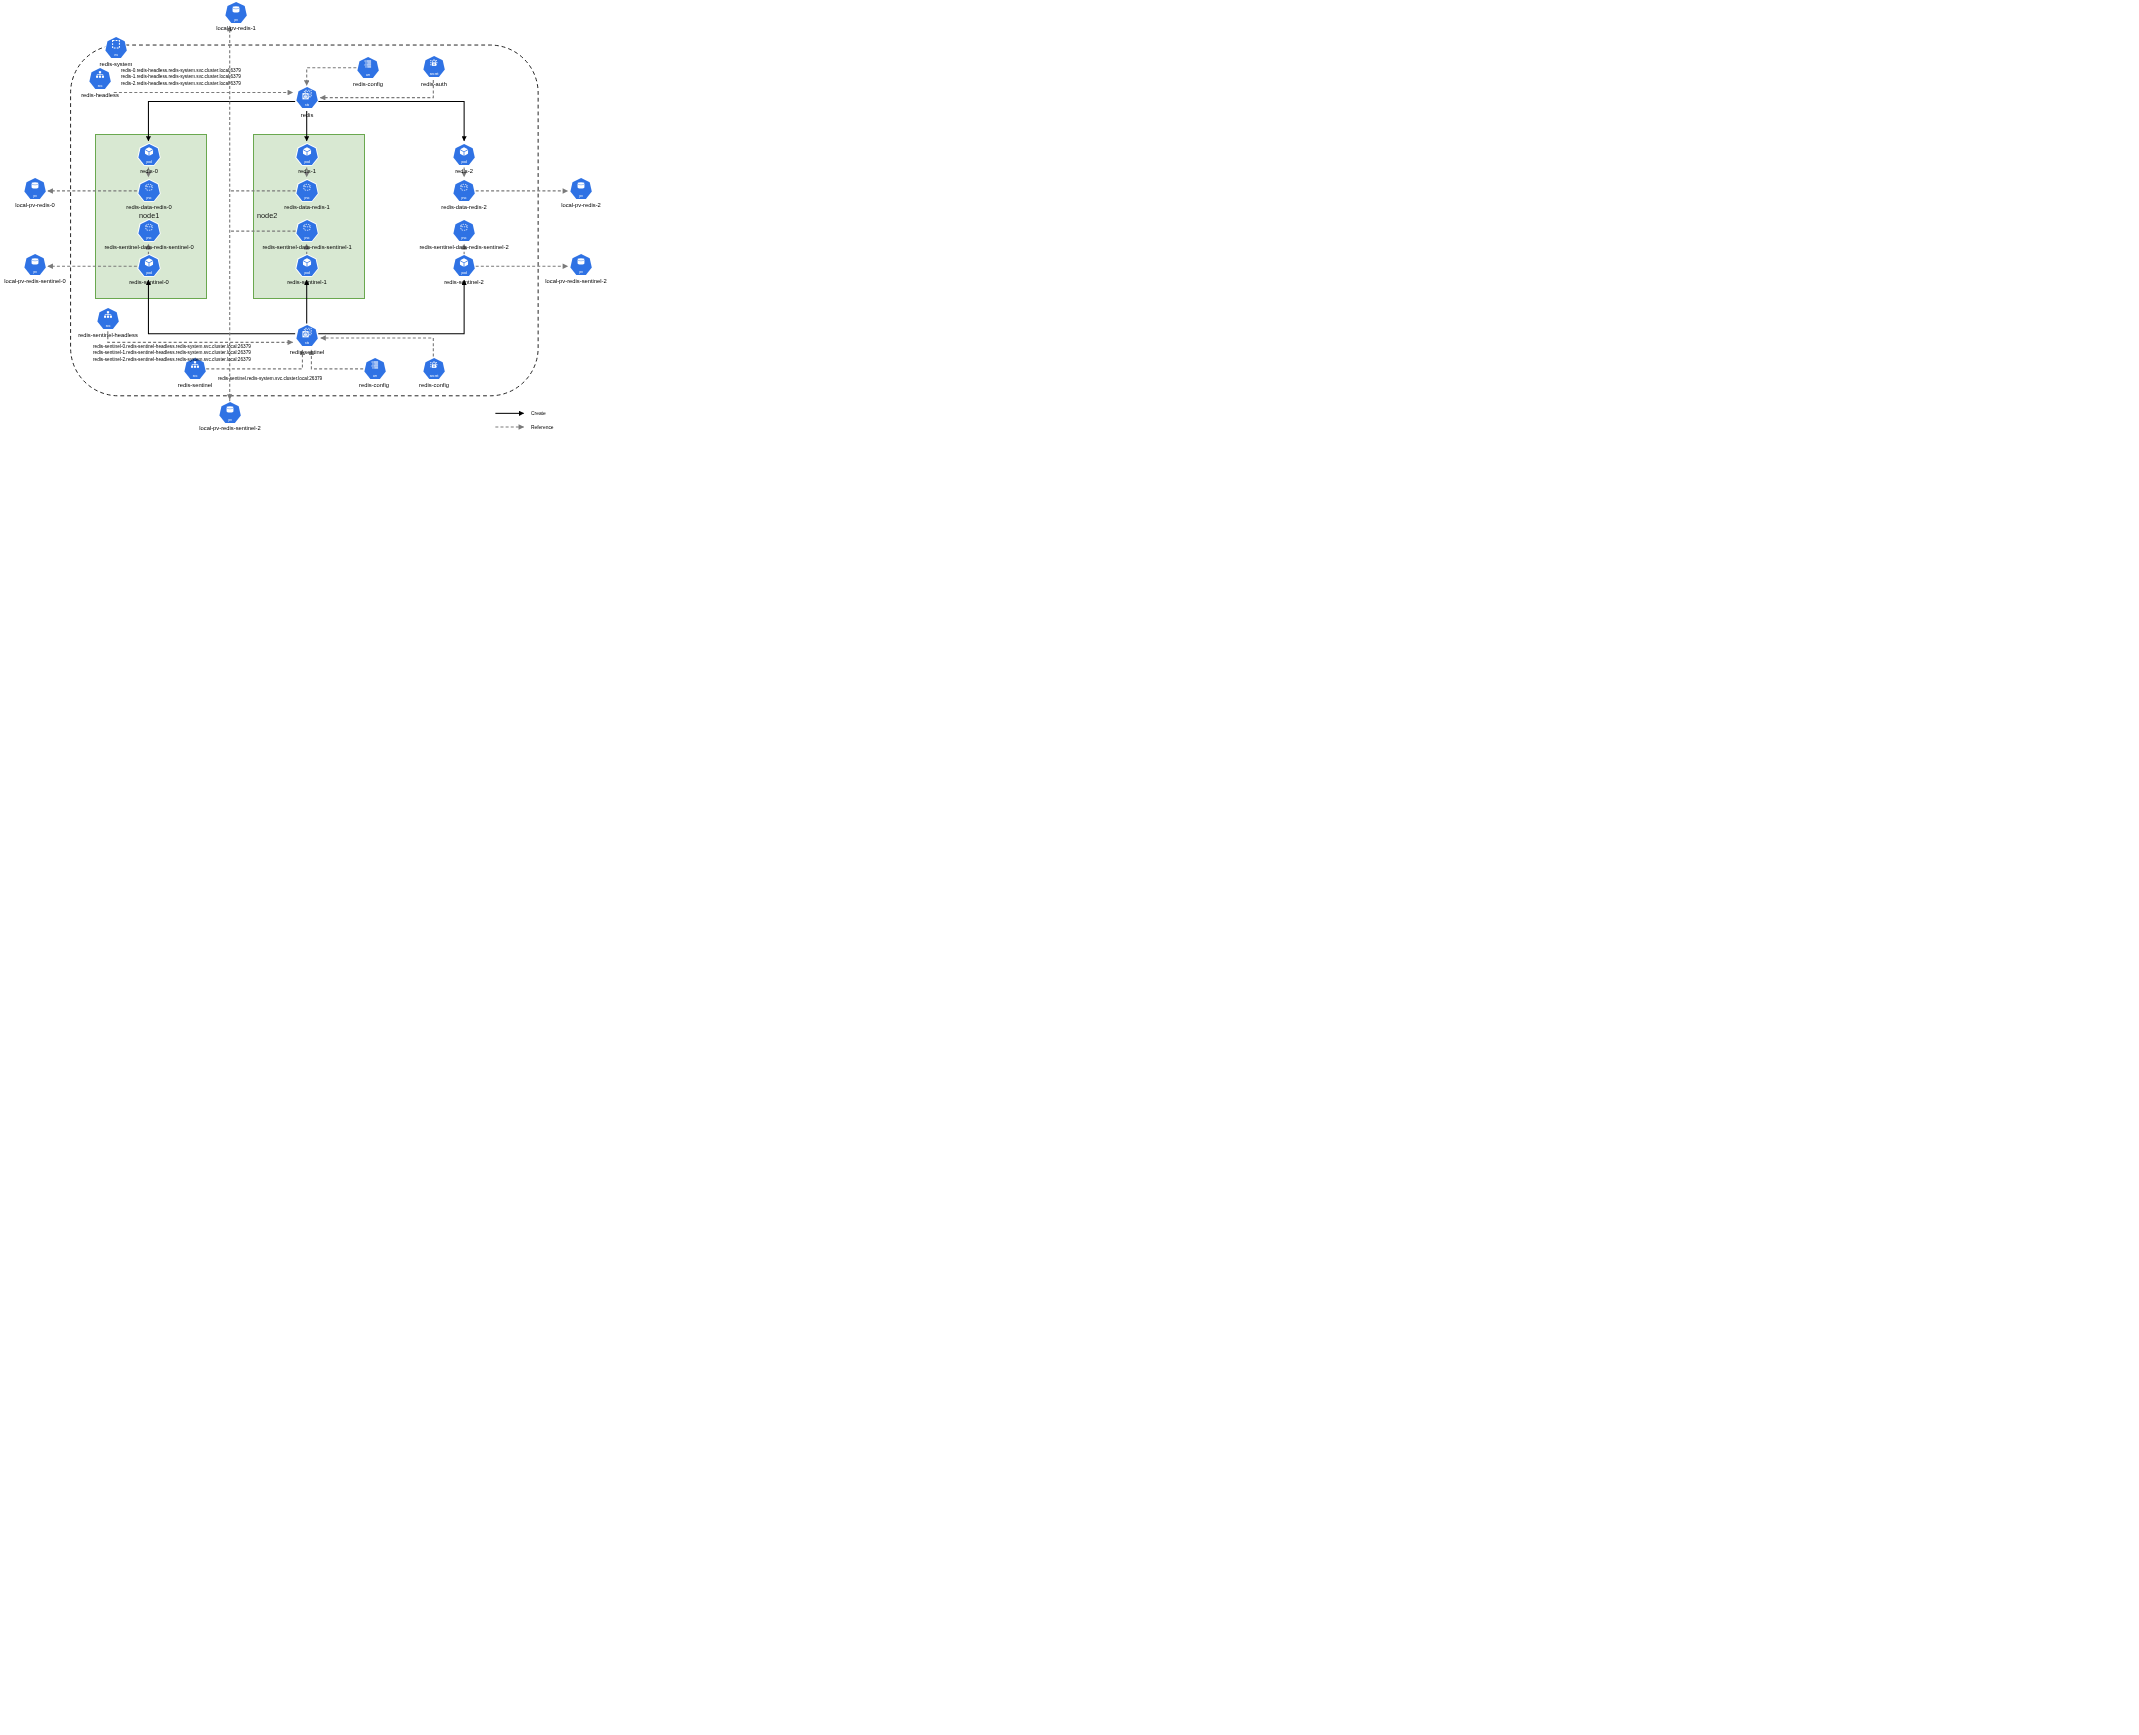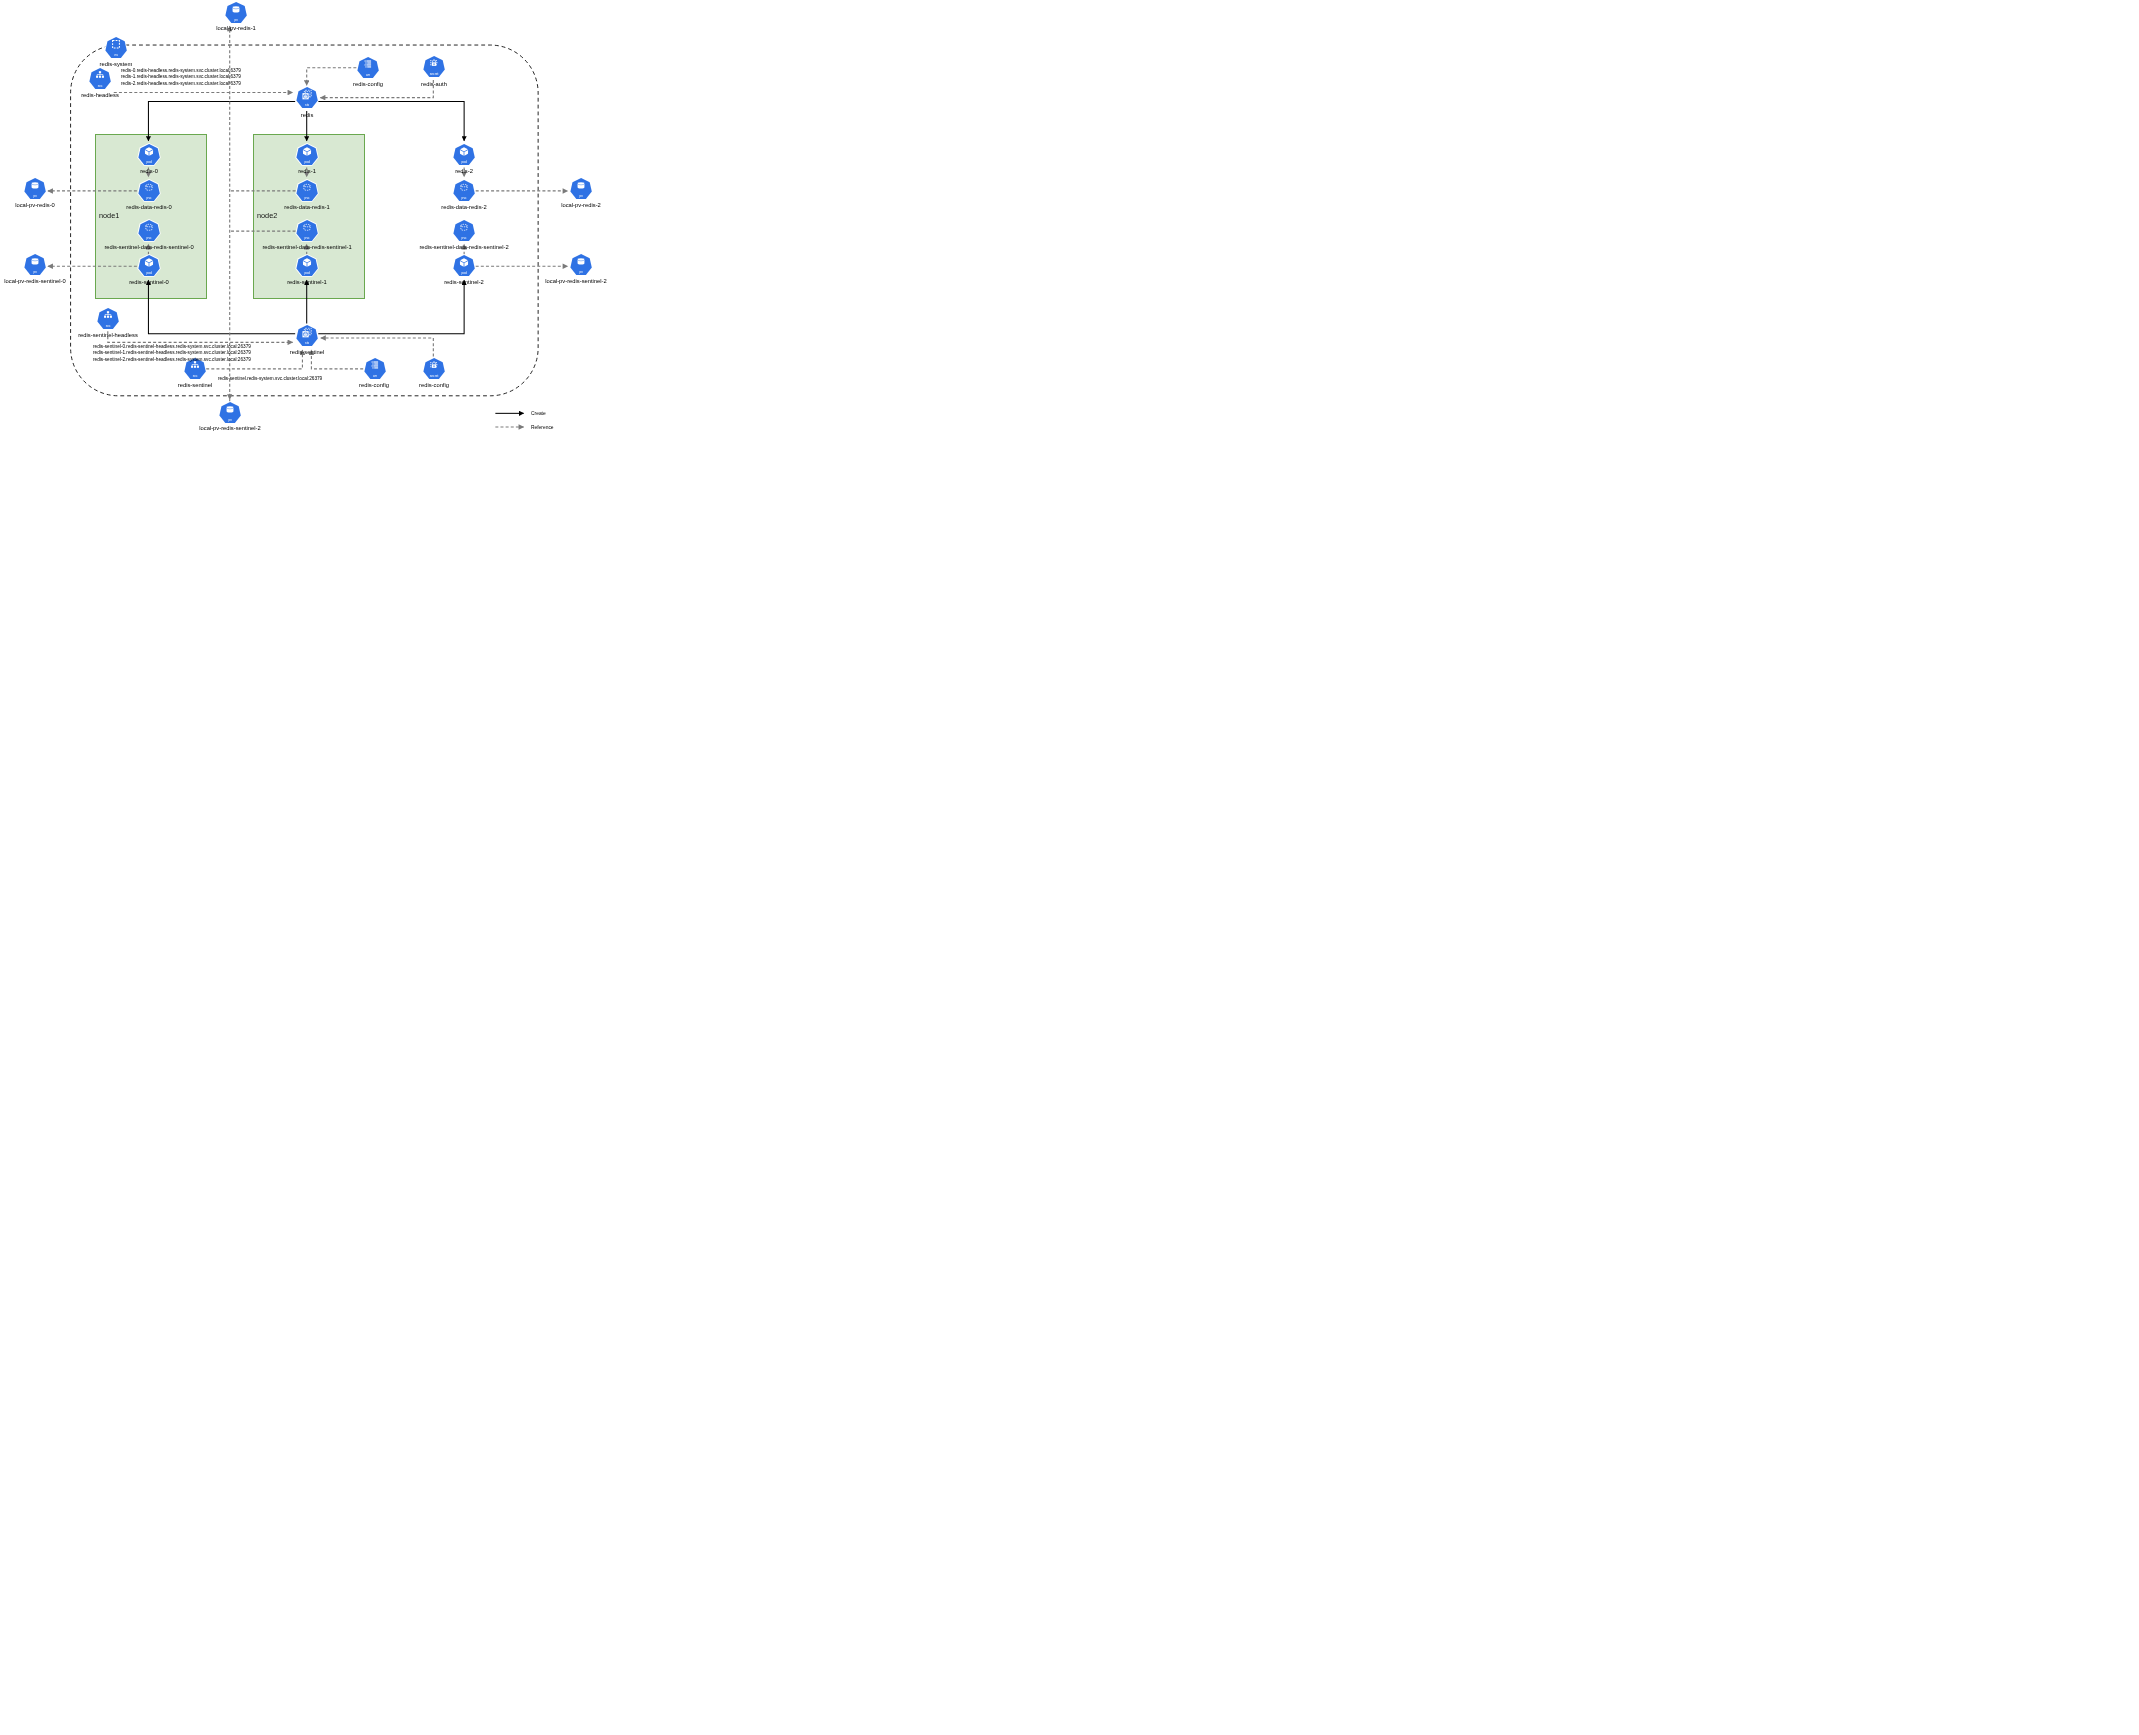--- a/index.html
+++ b/index.html
@@ -13,21 +13,21 @@
   .badge{position:absolute;bottom:2.1px;left:0;width:100%;text-align:center;color:#fff;font-size:3.2px;line-height:1;}
   .diagram-label{position:absolute;transform:translate(-50%,-50%);white-space:nowrap;font-size:5.8px;color:#000;text-align:center;}
   .dns{position:absolute;font-size:4.7px;line-height:6.4px;color:#000;white-space:nowrap;}
   .legend-label{position:absolute;font-size:4.9px;color:#000;transform:translateY(-50%);white-space:nowrap;}
 </style>
 </head>
 <body>
 
 <div id="canvas" style="width: 607px; height: 434px;">
     <div class="node-box" style="left: 95px; top: 134px; width: 112px; height: 165px; background: rgb(216, 232, 210); border: 0.9px solid rgb(106, 168, 79);">
-      <div class="box-label" style="top: 76px;">node1</div>
+      <div class="box-label" style="top: 76px; margin-left: 40px;">node1</div>
     </div>
     <div class="node-box" style="left: 253px; top: 134px; width: 112px; height: 165px; background: rgb(216, 232, 210); border: 0.9px solid rgb(106, 168, 79);">
       <div class="box-label" style="top: 76px; text-align: center;">node2</div>
     </div>
     <svg id="edge-layer" width="607" height="434" viewBox="0 0 1419 1014">
       <defs>
    <marker id="am" viewBox="0 0 10 10" refX="9" refY="5" markerUnits="userSpaceOnUse" markerWidth="14" markerHeight="12" orient="auto">
           <path d="M0 0 L10 5 L0 10 Z" fill="#000000"></path>
         </marker>
    <marker id="ag" viewBox="0 0 10 10" refX="9" refY="5" markerUnits="userSpaceOnUse" markerWidth="16" markerHeight="13" orient="auto">

